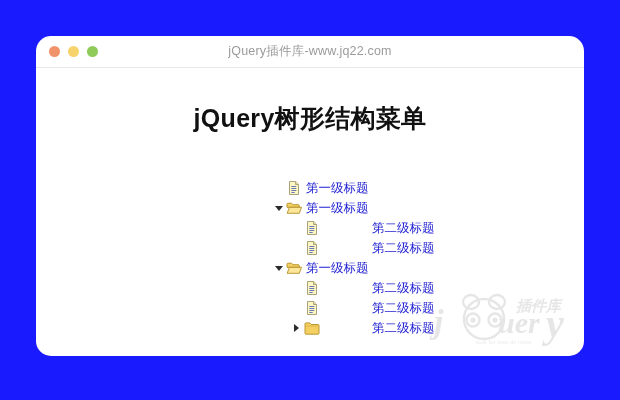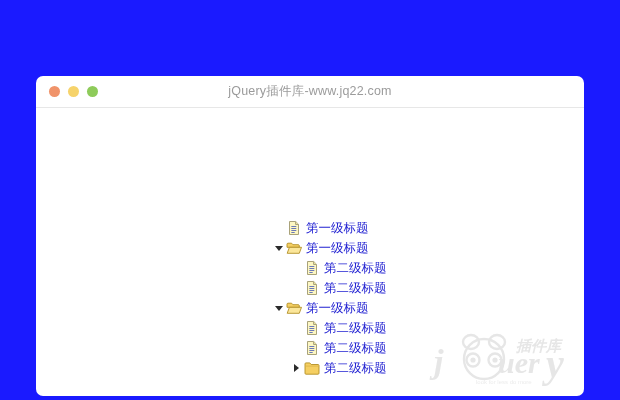--- a/index.html
+++ b/index.html
@@ -22,24 +22,23 @@
   }
 
   
   .card {
     position: absolute;
     left: 36px;
     top: 36px;
     width: 548px;
     height: 320px;
     background: #ffffff;
-    border-radius: 7px;
+    border-radius: 15px;
     box-sizing: border-box;
     overflow: hidden;
-    margin-top: 40px;
   }
 
   
   .titlebar {
     position: relative;
     height: 32px;
     border-bottom: 1px solid #e7e7e7;
     box-sizing: border-box;
   }
   .lights {
@@ -101,21 +100,21 @@
     top: 110px;
   }
   .tree-row {
     position: relative;
     height: 20px;
     display: flex;
     align-items: center;
     padding-left: 250px;
     box-sizing: border-box;
   }
-  .tree-row.level-2 { padding-left: 268px; }
+  .tree-row.level-2 { padding-left: 268px; gap: 48px; }
 
   
   .toggle {
     position: absolute;
     width: 9px;
     height: 20px;
     display: flex;
     align-items: center;
     justify-content: center;
   }
@@ -175,20 +174,21 @@
       <div class="lights">
         <span class="light red"></span>
         <span class="light yellow"></span>
         <span class="light green"></span>
       </div>
       <div class="titlebar-text">jQuery插件库-www.jq22.com</div>
     </div>
 
     <div class="content">
 
+      <h1 class="page-title">jQuery树形结构菜单</h1>
 
       <ul class="tree" id="tree-list">
           <li class="tree-row level-1">
             <span class="node-icon">
               <svg viewBox="0 0 16 16" width="16" height="16">
                 <path d="M3.5 1.5h6.2L12.5 4.3v10.2h-9z" fill="#fdf7c3" stroke="#a9a27a" stroke-width="1"></path>
                 <path d="M9.6 1.6v2.9h2.8" fill="#efe8a8" stroke="#a9a27a" stroke-width="1"></path>
                 <g stroke="#6b79b8" stroke-width="1">
                   <path d="M5.3 6.5h5"></path>
                   <path d="M5.3 8.5h5"></path>

